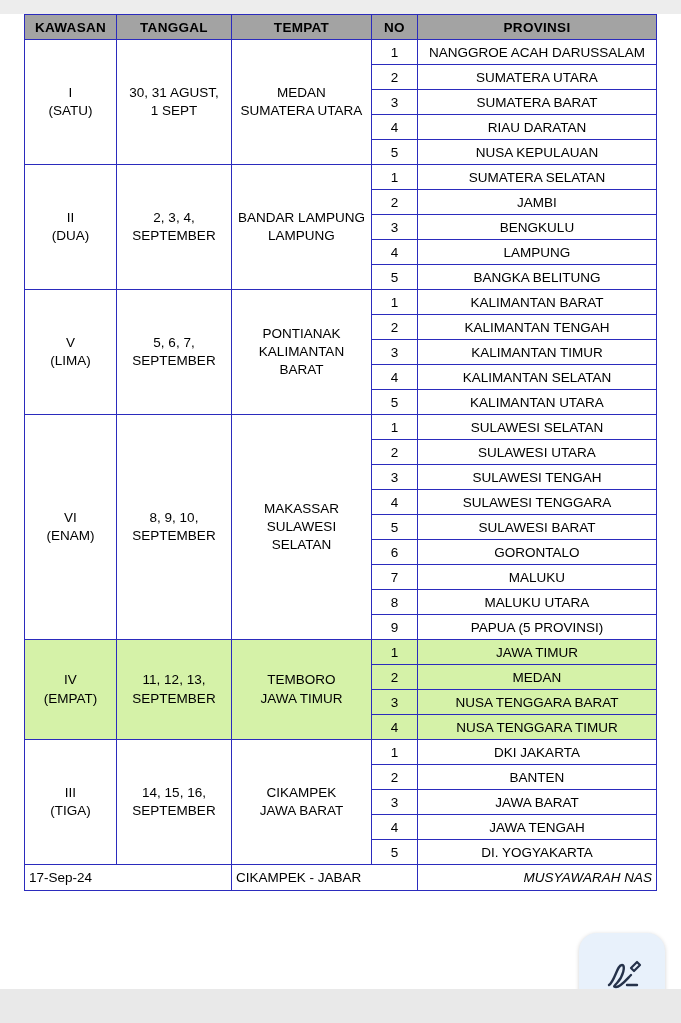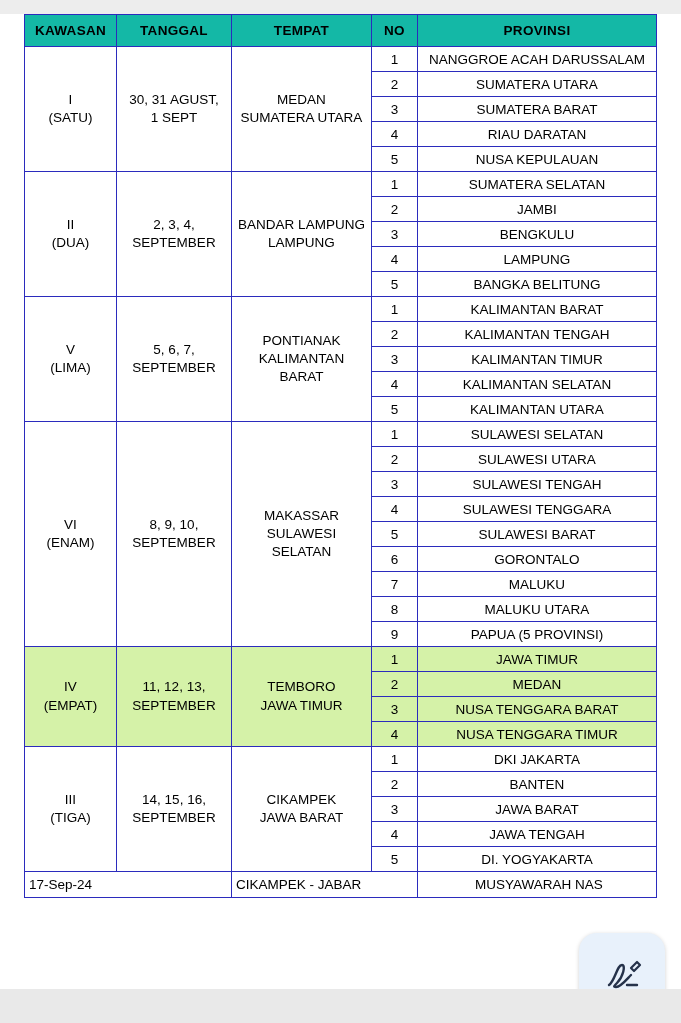--- a/index.html
+++ b/index.html
@@ -39,25 +39,25 @@
     table-layout: fixed;
   }
   table.main td, table.main th {
     border: 1px solid #2b2bbd;
     font-size: 13.5px;
     color: #000;
     padding: 3px 4px;
     vertical-align: middle;
   }
   thead th {
-    background: #14b8a6;
+    background: #a3a3a3;
     font-weight: bold;
     text-align: center;
     font-size: 15px;
-    height: 32px;
+    height: 25px;
     letter-spacing: 0.3px;
   }
   .col-kawasan { width: 92px; }
   .col-tanggal { width: 115px; }
   .col-tempat  { width: 140px; }
   .col-no      { width: 46px; }
   .col-prov    { width: 239px; }
 
   td.kawasan, td.tanggal, td.tempat {
     text-align: center;
@@ -74,21 +74,21 @@
     white-space: nowrap;
     overflow: hidden;
   }
   tr.row-h td { height: 25px; }
   tr.highlight td { background: #d5f2a8; }
   tfoot td {
     text-align: left;
     font-size: 13.5px;
     height: 26px;
   }
-  tfoot td.foot-prov { text-align: center; padding-left: 8px; }
+  tfoot td.foot-prov { text-align: right; padding-left: 8px; font-style: italic; }
 
   .badge {
     position: absolute;
     right: 16px;
     bottom: 4px;
     width: 86px;
     height: 86px;
     background: #e8f1fb;
     border-radius: 18px;
     box-shadow: 0 1px 4px rgba(0,0,0,0.18);

